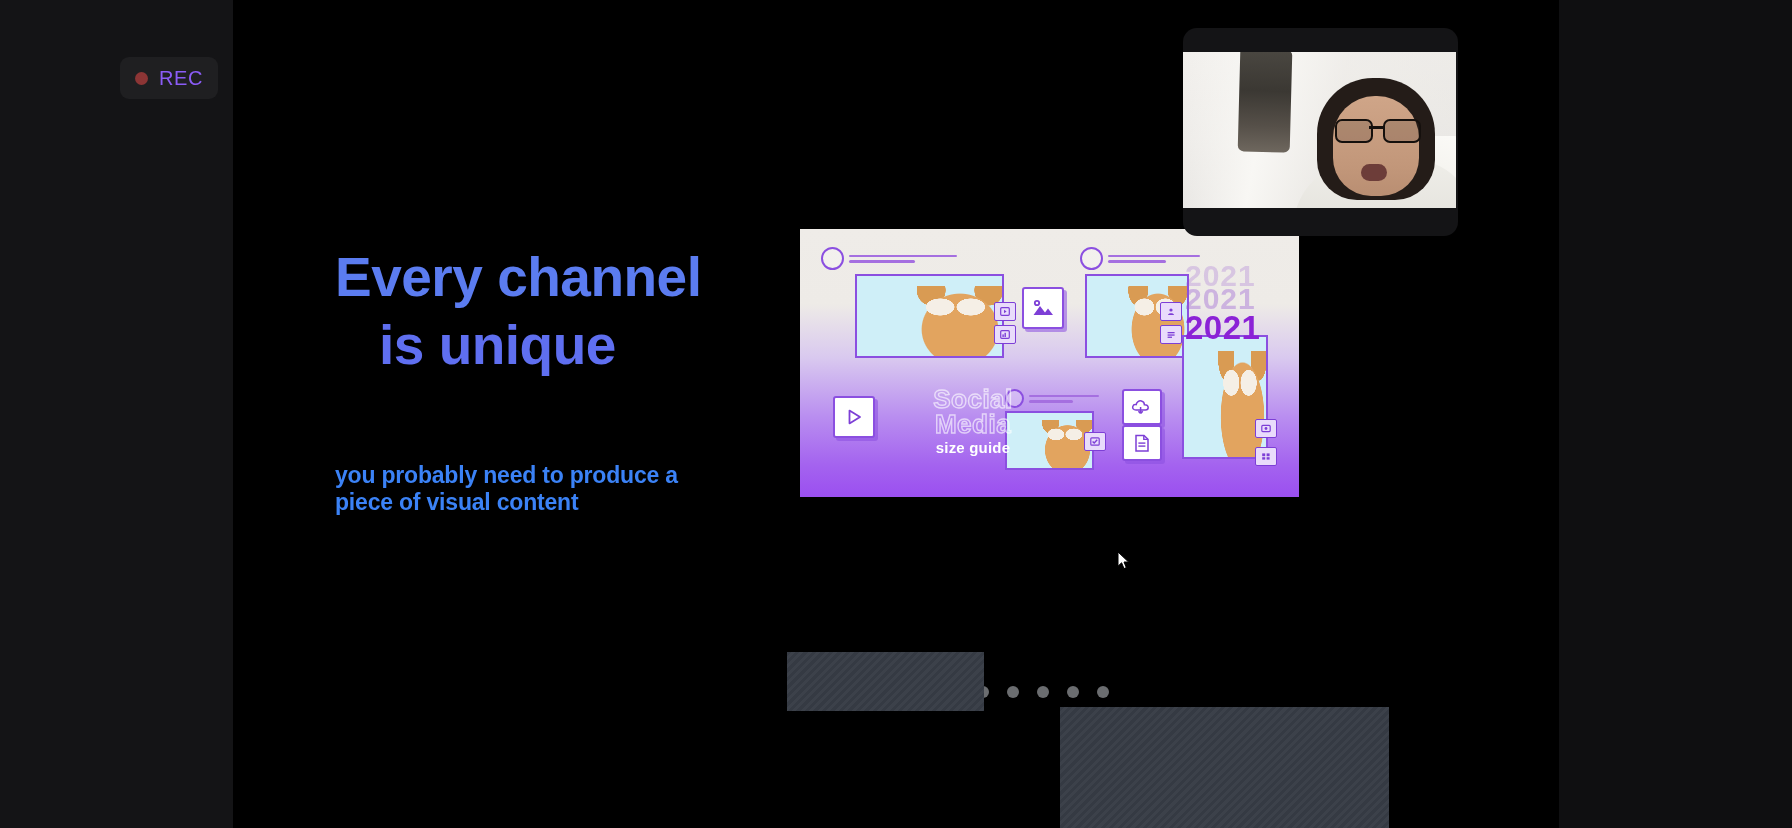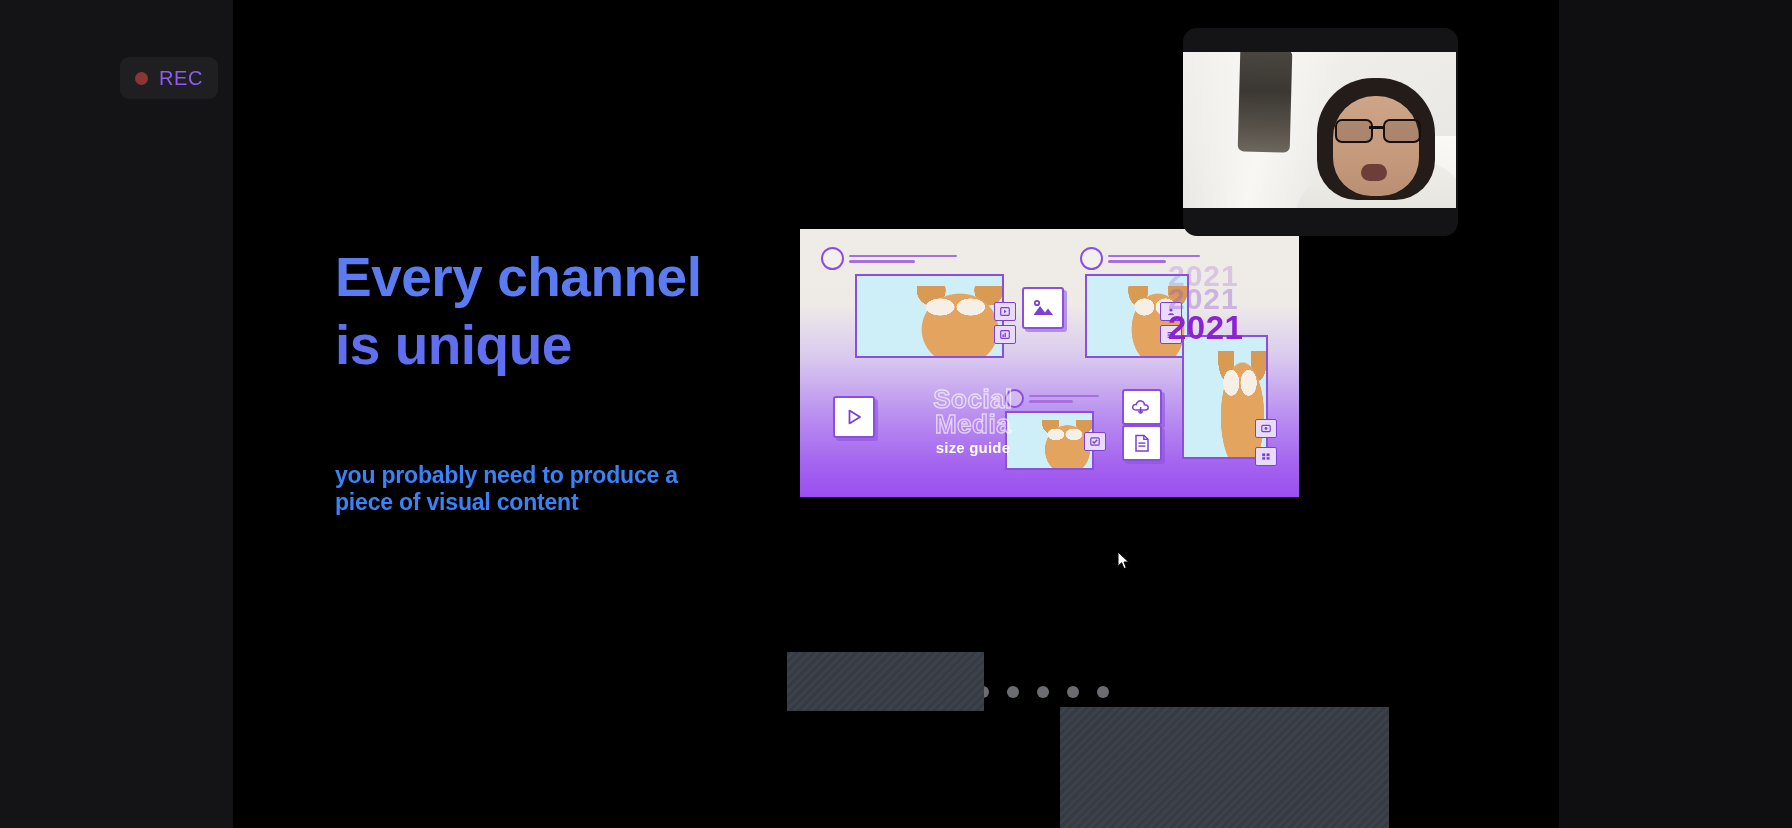--- a/index.html
+++ b/index.html
@@ -62,21 +62,21 @@
   }
   .slide-heading {
     position: absolute;
     left: 102px; top: 243px;
     font-size: 55px;
     font-weight: 700;
     line-height: 1.24;
     letter-spacing: -0.5px;
   }
   .slide-heading .l1 { color: #5b7cf0; display: block; }
-  .slide-heading .l2 { color: #5f6ff0; display: block; }
+  .slide-heading .l2 { color: #5f6ff0; display: block; margin-left: 44px; }
 
   .slide-body {
     position: absolute;
     left: 102px; top: 462px;
     width: 560px;
     font-size: 23px;
     font-weight: 700;
     line-height: 1.19;
     color: #3b82f6;
     letter-spacing: -0.2px;
@@ -112,21 +112,21 @@
   .aw-sub {
     margin-top: 3px;
     font-size: 15px;
     font-weight: 700;
     color: #ffffff;
     letter-spacing: 0.2px;
   }
 
   .aw-year {
     position: absolute;
-    left: 368px; top: 35px;
+    left: 385px; top: 35px;
     width: 90px;
   }
   .aw-year-ghost {
     font-size: 30px;
     font-weight: 700;
     color: rgba(150,90,210,0.26);
     line-height: 0.78;
     letter-spacing: 1px;
   }
   .aw-year-ghost.g2 { color: rgba(150,90,210,0.38); }

